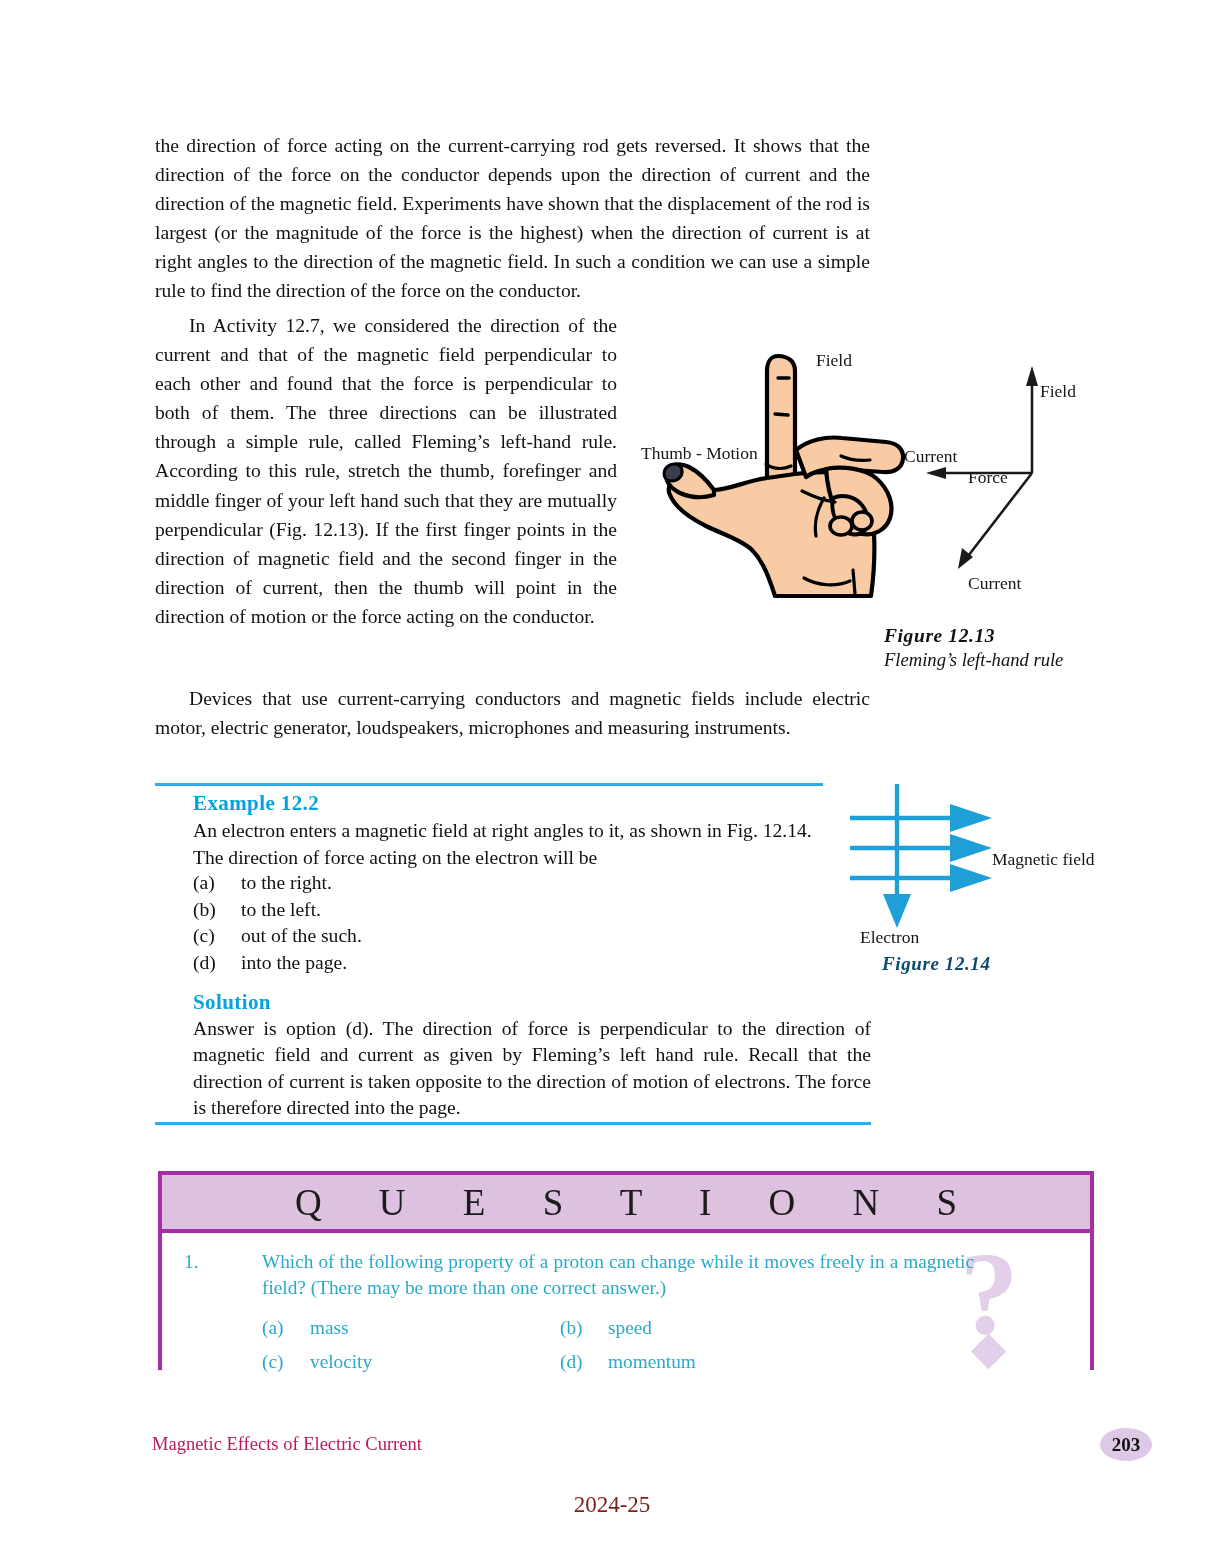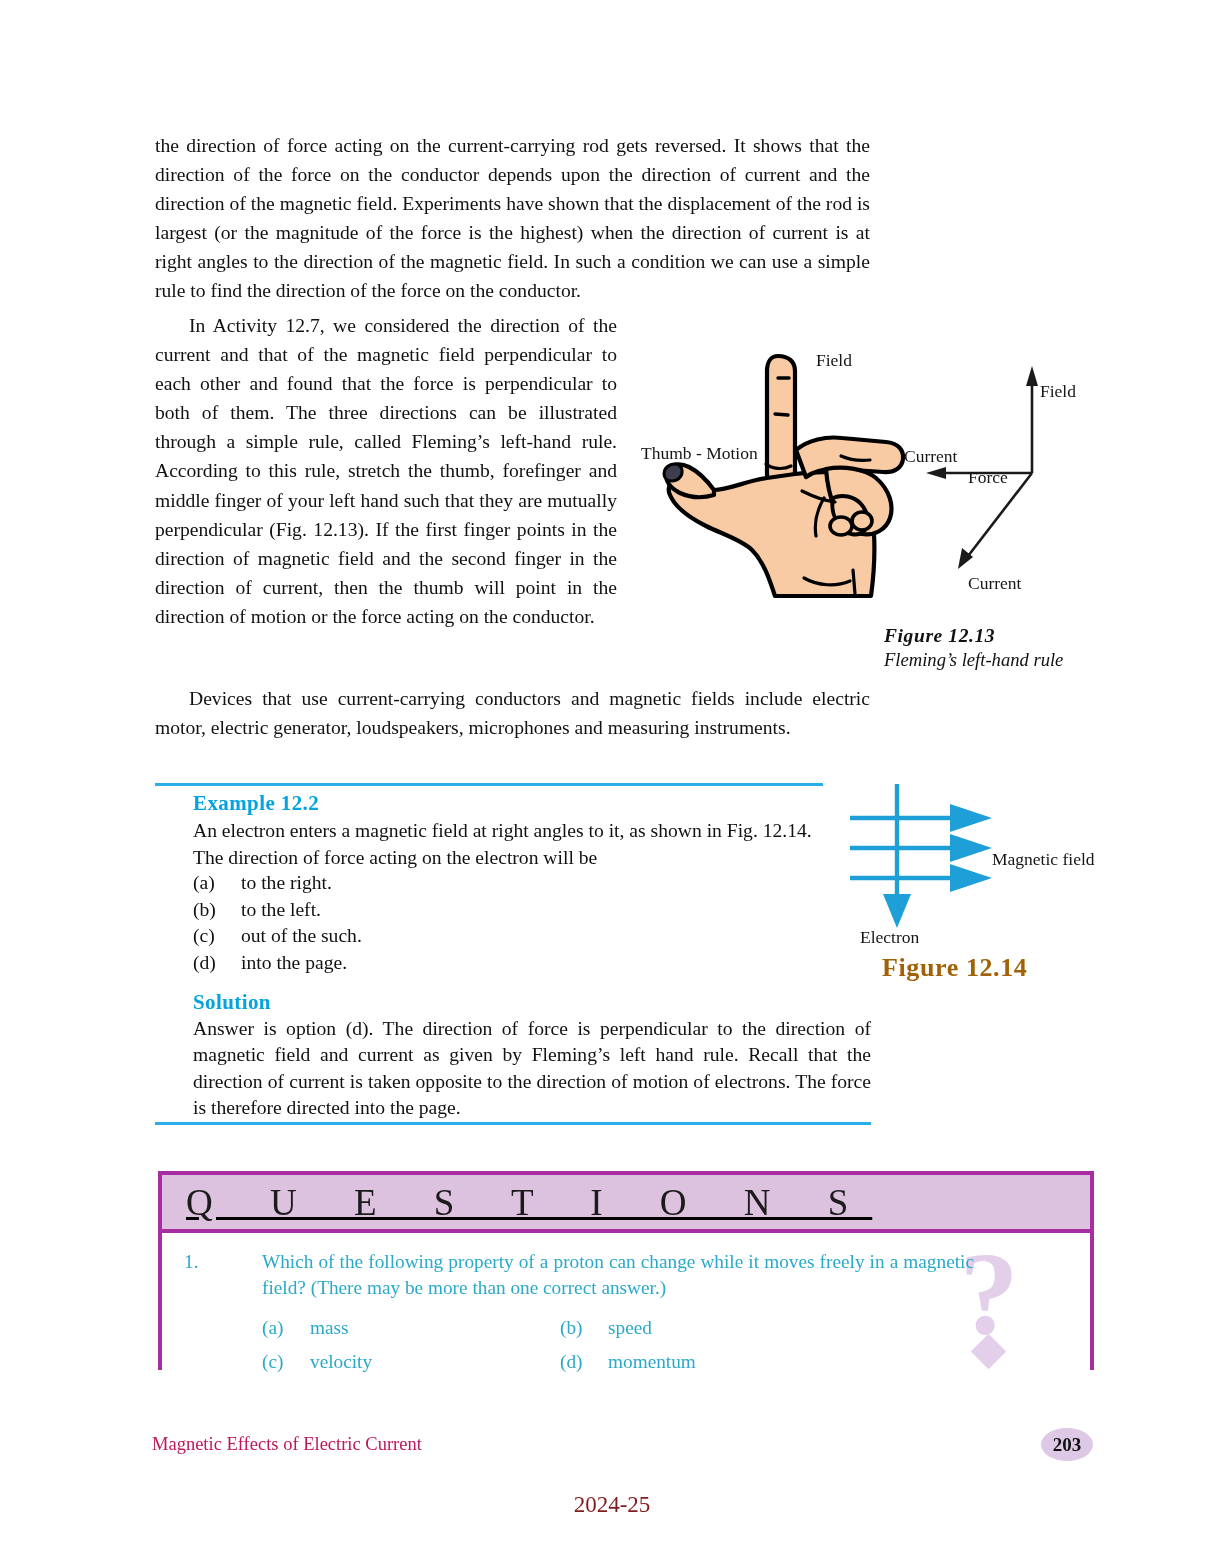--- a/index.html
+++ b/index.html
@@ -158,23 +158,24 @@
     top: 145px;
     font-size: 17.5px;
     color: #161616;
     white-space: nowrap;
   }
   #fig14-caption {
     position: absolute;
     left: 882px;
     top: 953px;
     font-weight: bold;
-    font-size: 26px;
+    font-style: italic;
+    font-size: 19px;
     letter-spacing: 0.6px;
-    color: #a16207;
+    color: #0c4a6e;
     white-space: nowrap;
   }
 
   
   #questions-box {
     position: absolute;
     left: 158px;
     top: 1171px;
     width: 936px;
     height: 199px;
@@ -188,22 +189,21 @@
     left: 0;
     top: 0;
     width: 936px;
     height: 62px;
     box-sizing: border-box;
     margin-left: -4px;
     background: #dcc2de;
     border: 4px solid #a72ea2;
     display: flex;
     align-items: center;
-    justify-content: flex-start;
-    text-decoration: underline;
+    justify-content: center;
   }
   #questions-title {
     font-size: 37px;
     letter-spacing: 24px;
     text-indent: 24px;
     color: #1b1b1b;
     font-family: "Liberation Serif", "DejaVu Serif", serif;
   }
   #q-watermark {
     position: absolute;
@@ -253,21 +253,21 @@
   #footer-title {
     position: absolute;
     left: 152px;
     top: 1434px;
     font-size: 18.5px;
     color: #be185d;
     white-space: nowrap;
   }
   #page-number-badge {
     position: absolute;
-    left: 1041px;
+    left: 1100px;
     top: 1428px;
     width: 52px;
     height: 33px;
     border-radius: 50%;
     background: #ddc8e5;
     display: flex;
     align-items: center;
     justify-content: center;
     font-weight: bold;
     font-size: 19px;

